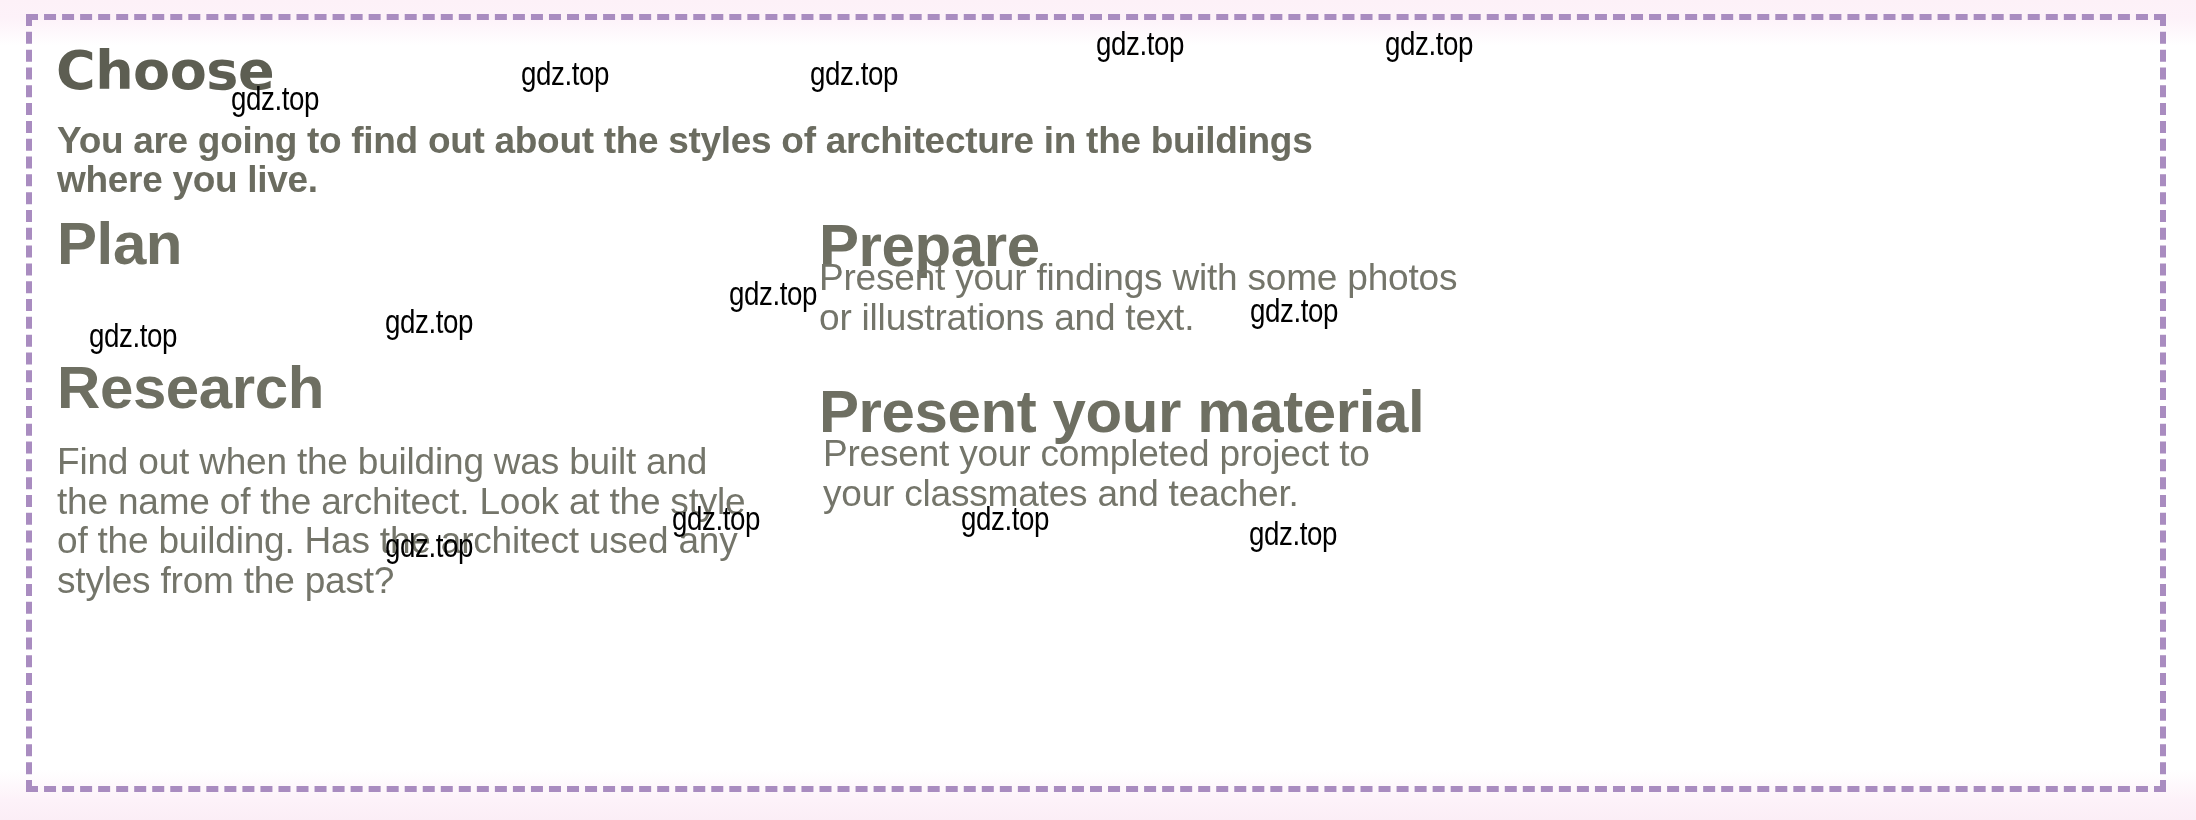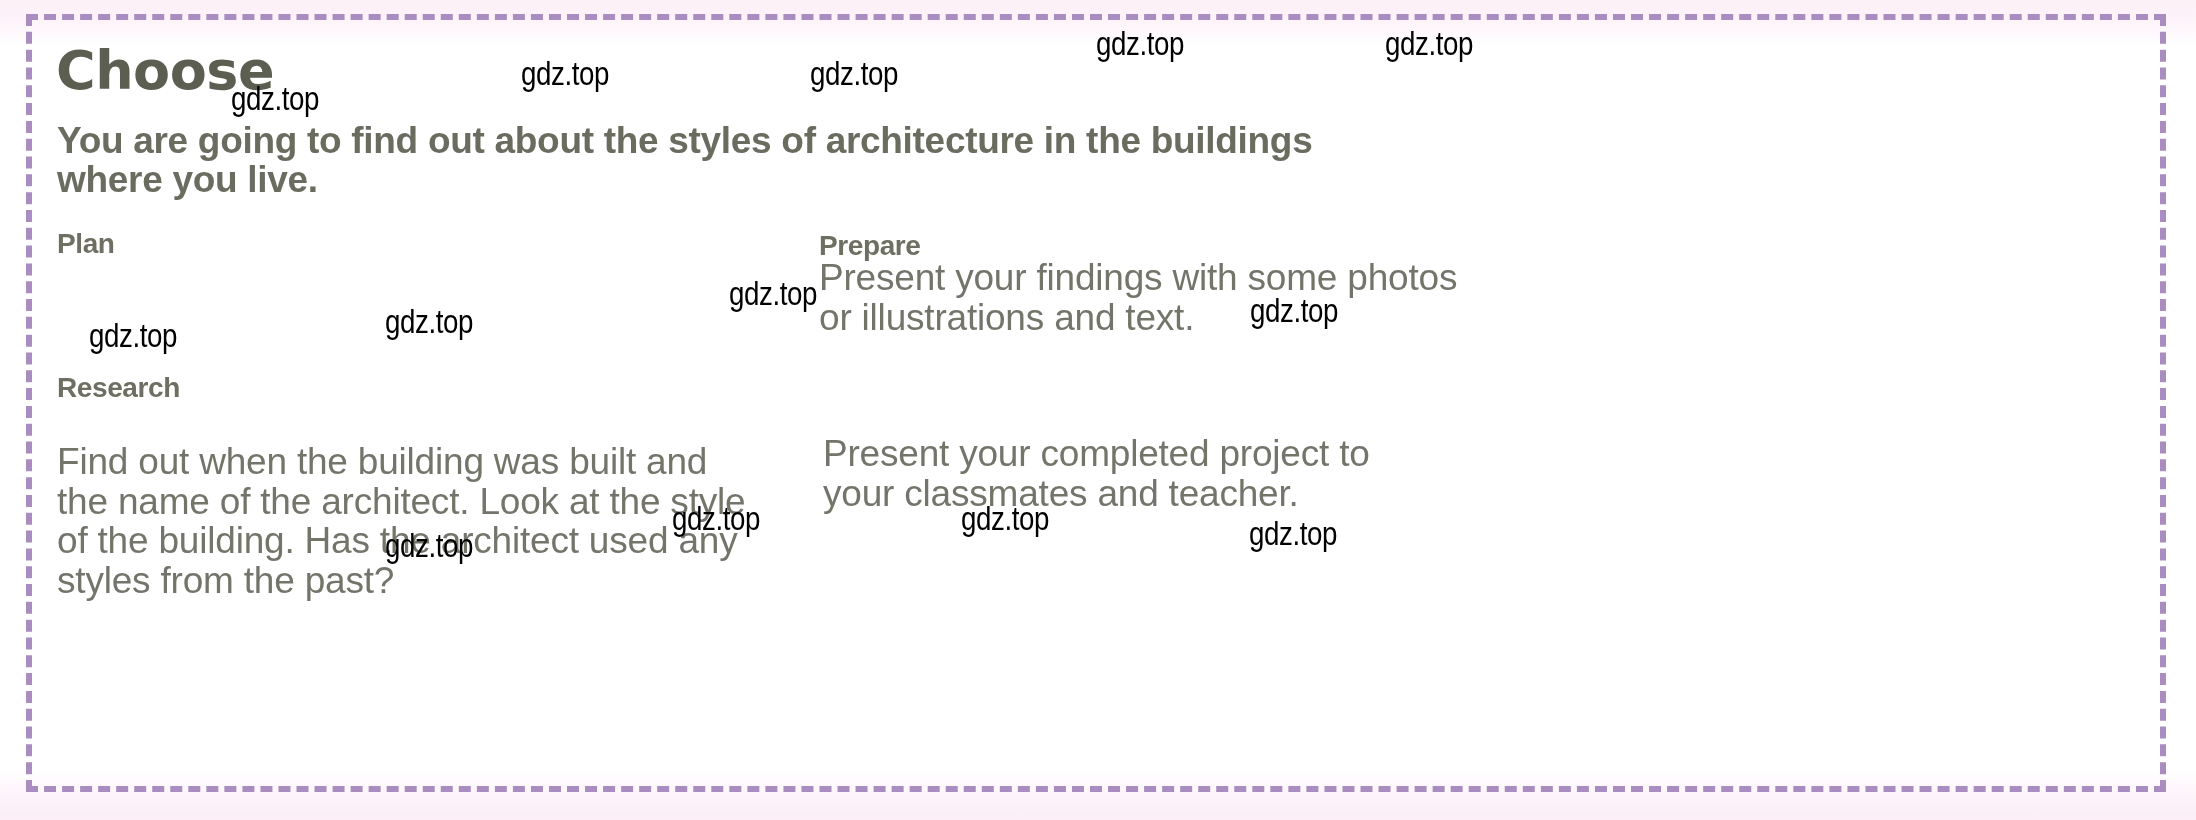--- a/index.html
+++ b/index.html
@@ -68,26 +68,25 @@
     width: 1300px;
     font-size: 37px;
     font-weight: 700;
     color: #6b6c60;
     line-height: 1.05;
     letter-spacing: -0.3px;
     margin-top: 8px;
   }
 
   .sec-head {
-    font-size: 28px;
+    font-size: 60px;
     font-weight: 700;
     color: #6e6f62;
     line-height: 1;
     letter-spacing: -0.4px;
-    margin-top: 16px;
   }
   .sec-body {
     font-size: 37px;
     font-weight: 400;
     color: #74756a;
     line-height: 1.07;
     letter-spacing: -0.2px;
   }
 
   #head-plan      { position: absolute; left: 31px;  top: 200px; }
@@ -127,20 +126,21 @@
     <div id="project-intro">You are going to find out about the styles of architecture in the buildings where you live.</div>
 
     <div id="head-plan" class="sec-head">Plan</div>
 
     <div id="head-research" class="sec-head">Research</div>
     <div id="body-research" class="sec-body">Find out when the building was built and the name of the architect. Look at the style of the building. Has the architect used any styles from the past?</div>
 
     <div id="head-prepare" class="sec-head">Prepare</div>
     <div id="body-prepare" class="sec-body">Present your findings with some photos or illustrations and text.</div>
 
+    <div id="head-present" class="sec-head">Present your material</div>
     <div id="body-present" class="sec-body">Present your completed project to your classmates and teacher.</div>
 
   </div>
 
   <div id="watermark-layer">
       <div class="wm" style="left: 231px; top: 80px; font-size: 33px; color: rgb(0, 0, 0);">gdz.top</div>
       <div class="wm" style="left: 521px; top: 55px; font-size: 33px; color: rgb(0, 0, 0);">gdz.top</div>
       <div class="wm" style="left: 810px; top: 55px; font-size: 33px; color: rgb(0, 0, 0);">gdz.top</div>
       <div class="wm" style="left: 1096px; top: 25px; font-size: 33px; color: rgb(0, 0, 0);">gdz.top</div>
       <div class="wm" style="left: 1385px; top: 25px; font-size: 33px; color: rgb(0, 0, 0);">gdz.top</div>

